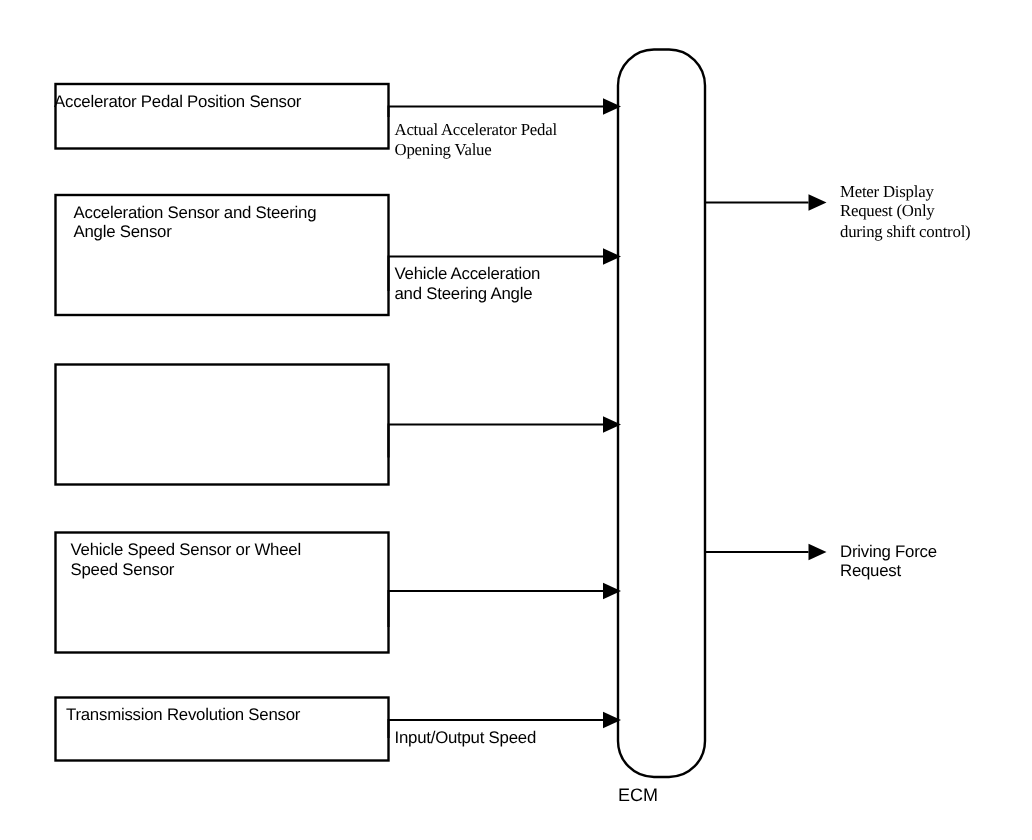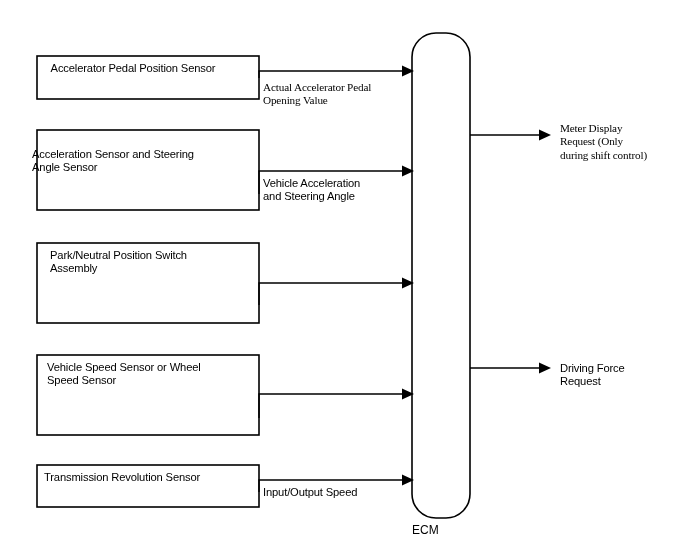--- a/index.html
+++ b/index.html
@@ -122,27 +122,25 @@
       <polygon class="arrow-head" points="539,129.5 551,135 539,140.5"></polygon>
     </g>
 
     <g>
       <path class="flow-line" d="M470,368 L539,368"></path>
       <polygon class="arrow-head" points="539,362.5 551,368 539,373.5"></polygon>
     </g>
 
   </svg>
 
-  <div class="node-label" style="left:26px; top:62px; width:214px;text-align:center;">Accelerator Pedal Position Sensor</div>
+  <div class="node-label" style="left:36px; top:62px; width:214px;">Accelerator Pedal Position Sensor</div>
 
-  <div class="node-label" style="left:32px; top:136px; width:212px;margin-top:12px;">Acceleration Sensor and Steering
+  <div class="node-label" style="left:49px; top:136px; width:212px;">Acceleration Sensor and Steering
 Angle Sensor</div>
 
-  <div class="node-label" style="left:50px; top:249px; width:209px;">Park/Neutral Position Switch
-Assembly</div>
 
   <div class="node-label" style="left:47px; top:361px; width:212px;">Vehicle Speed Sensor or Wheel
 Speed Sensor</div>
 
   <div class="node-label" style="left:44px; top:471px; width:214px;">Transmission Revolution Sensor</div>
 
   <div class="signal-label" style="left:263px; top:81px; width:150px;font-family:Liberation Serif, serif;">Actual Accelerator Pedal
 Opening Value</div>
 
   <div class="signal-label" style="left:263px; top:177px; width:150px;">Vehicle Acceleration

